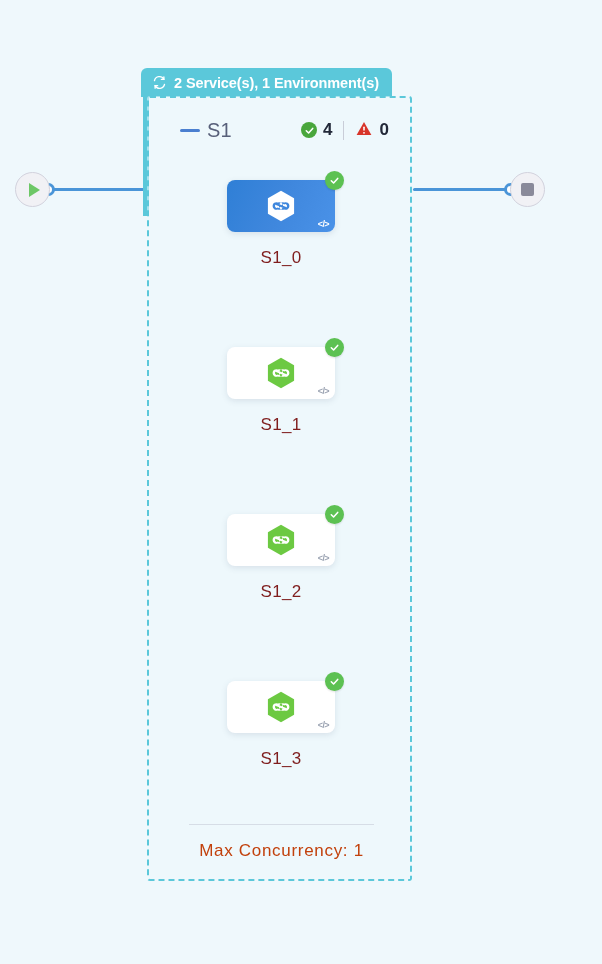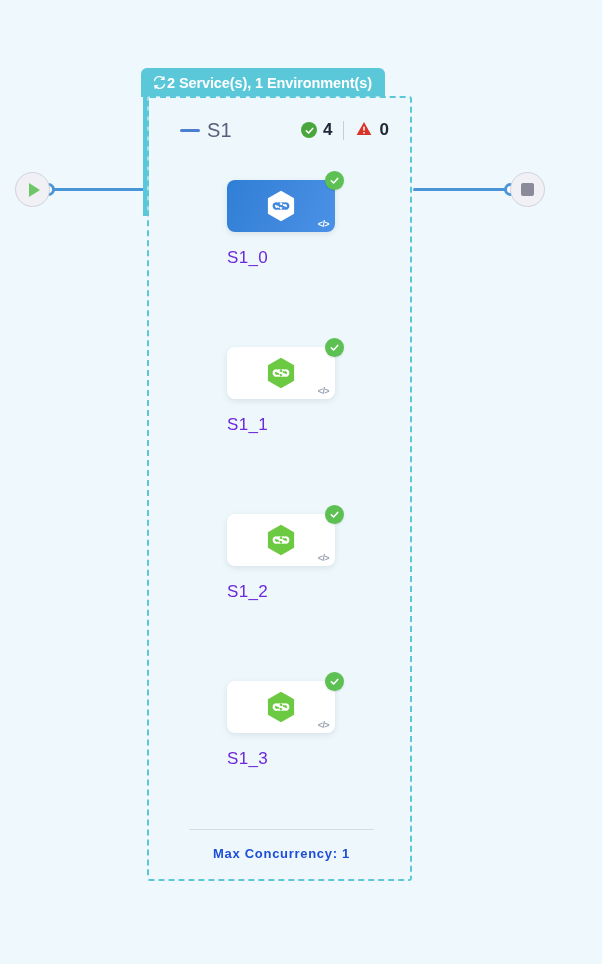--- a/index.html
+++ b/index.html
@@ -94,20 +94,21 @@
   #group-tab {
     position: absolute;
     left: 141px;
     top: 68px;
     height: 29px;
     padding: 0 13px 0 11px;
     background: #5bc8da;
     border-radius: 6px 6px 0 0;
     display: flex;
     align-items: center;
+    gap: 7px;
     color: #ffffff;
     font-size: 14.5px;
     font-weight: 700;
     letter-spacing: -0.1px;
     white-space: nowrap;
   }
   #group-tab svg { display: block; }
 
   
   #group-row {
@@ -209,43 +210,44 @@
     background: #5cc152;
     display: flex;
     align-items: center;
     justify-content: center;
     box-shadow: 0 1px 2px rgba(0,0,0,0.12);
   }
   .node-status svg { display: block; }
 
   .node-label {
     margin-top: 16px;
+    text-align: center;
     font-size: 17px;
-    color: #6d28d9;
+    color: #7f1d1d;
     letter-spacing: 0.3px;
   }
 
   
   #group-footer {
     position: absolute;
     left: 0;
     bottom: 18px;
     width: 265px;
     text-align: center;
   }
   #footer-divider {
     width: 185px;
     height: 1px;
     background: #d6dde6;
     margin: 0 auto 16px auto;
   }
   #footer-text {
-    font-size: 13px;
-    font-weight: 700;
-    color: #1d4ed8;
+    font-size: 17px;
+    font-weight: 400;
+    color: #c2410c;
     letter-spacing: 0.7px;
   }
 </style>
 </head>
 <body>
 
 <div id="canvas">
 
   <div class="edge-line edge-left"></div>
   <div class="edge-line edge-right"></div>

